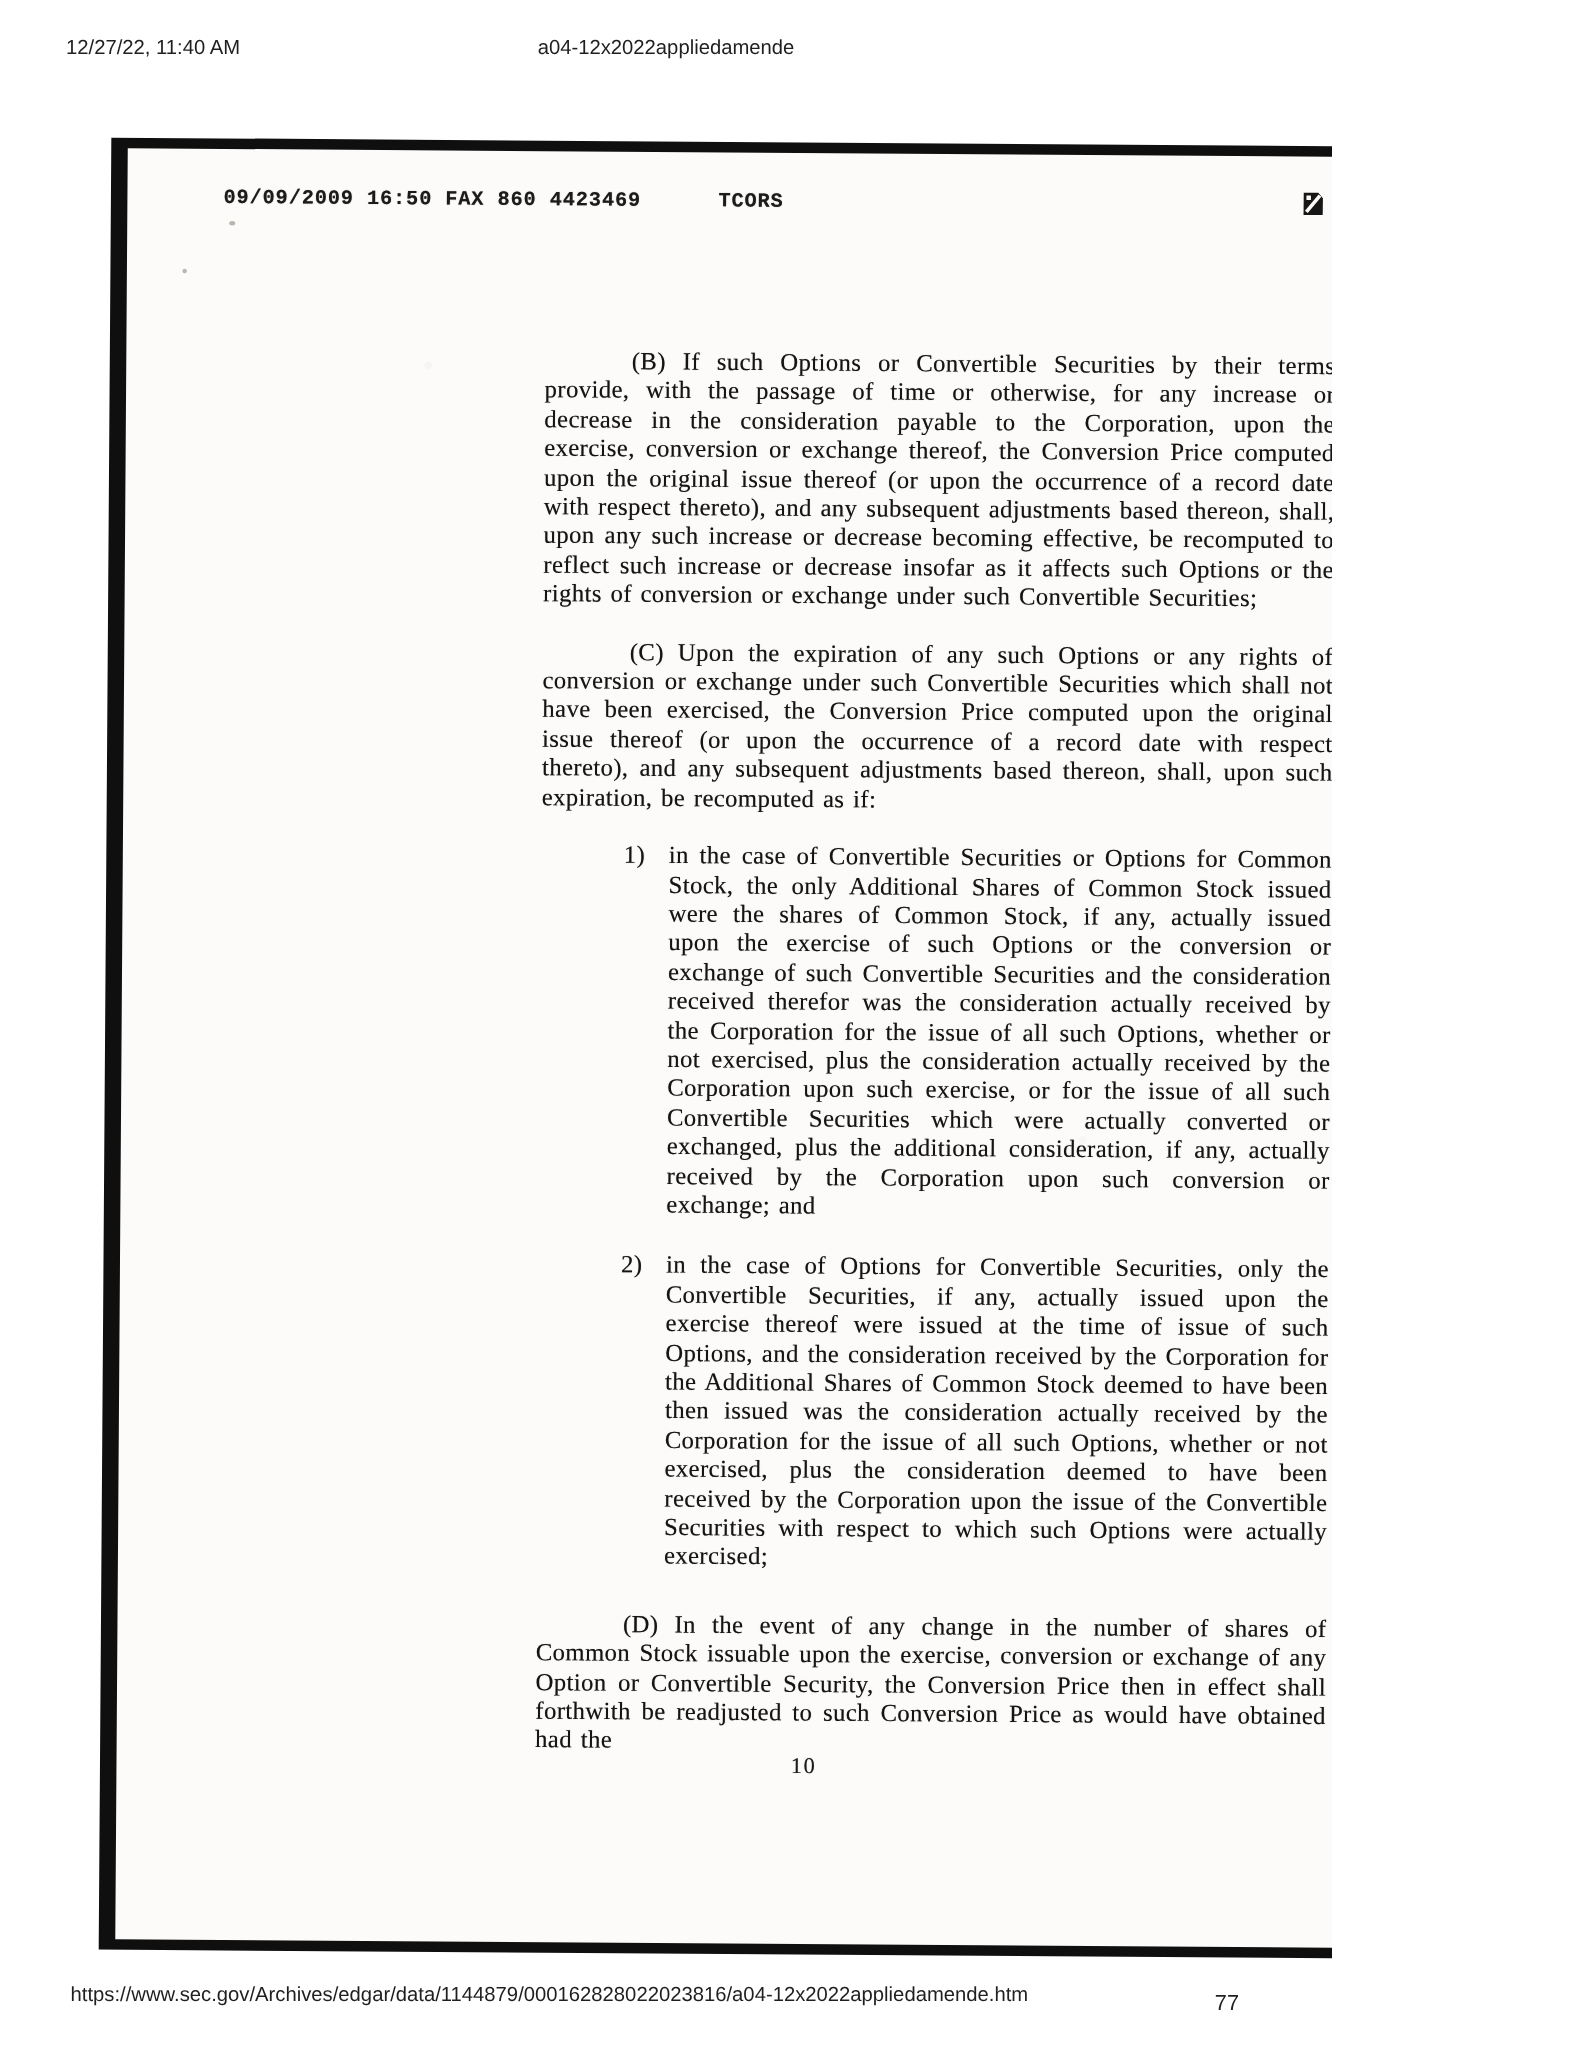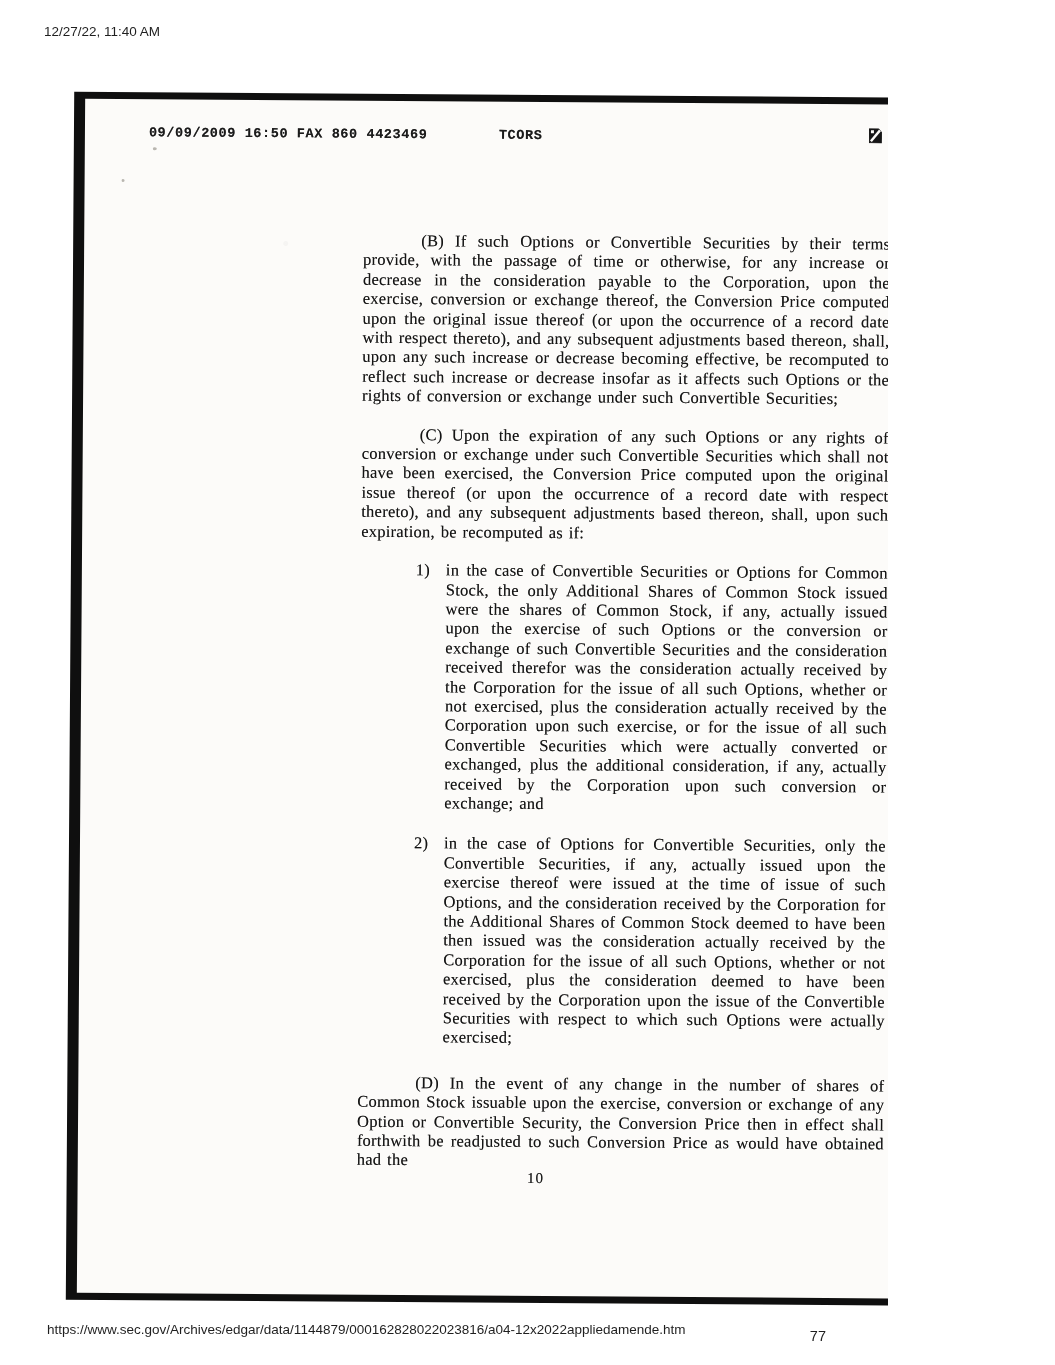--- a/index.html
+++ b/index.html
@@ -37,21 +37,21 @@
 
   .speck { position:absolute; background:#b9b6b0; border-radius:50%; }
   .speck.s1 { left:68px; top:48px; width:4px; height:3px; }
   .speck.s2 { left:37px; top:80px; width:3px; height:3px; }
 
   
   .fax-header { position:absolute; top:26px; left:0; width:100%; height:22px;
     font-family:"Liberation Mono", monospace; font-weight:700; font-size:13.5px;
     color:#1b1b1b; letter-spacing:0.6px; text-shadow:0 0 0.6px rgba(25,25,25,0.6); }
   .fax-header .ts { position:absolute; left:64px; top:0; }
-  .fax-header .st { position:absolute; left:414px; top:0;text-align:center; }
+  .fax-header .st { position:absolute; left:394px; top:0;text-align:center; }
   .fax-header .stamp { position:absolute; left:784px; top:-2px; display:flex; align-items:center; gap:19px; }
   .fax-header .stamp svg { display:block; }
   .fax-header .stamp .n { letter-spacing:2px; }
 
   
   .doc { position:absolute; left:279px; top:130px; width:527px;
     font-family:"Liberation Serif", serif; font-size:16.5px; line-height:19.4px;
     color:#141414; text-align:justify; letter-spacing:0.25px; word-spacing:1.4px;
     text-shadow:0 0 0.5px rgba(20,20,20,0.55); }
   .doc p.para { text-indent:58px; margin:0 0 19px 0; }
@@ -63,20 +63,21 @@
     font-family:"Liberation Serif", serif; font-size:15px; letter-spacing:1px;
     color:#1a1a1a; text-shadow:0 0 0.5px rgba(20,20,20,0.5); }
 </style>
 </head>
 <body>
 
 <div class="viewport">
 
   <div class="print-header">
     <span class="dt">12/27/22, 11:40 AM</span>
+    <span class="ttl">a04-12x2022appliedamende</span>
   </div>
 
   <div class="sheet">
     <div class="sheet-inner">
 
       <div class="speck s1"></div>
       <div class="speck s2"></div>
 
       <div class="fax-header">
         <span class="ts">09/09/2009 16:50 FAX 860 4423469</span>

